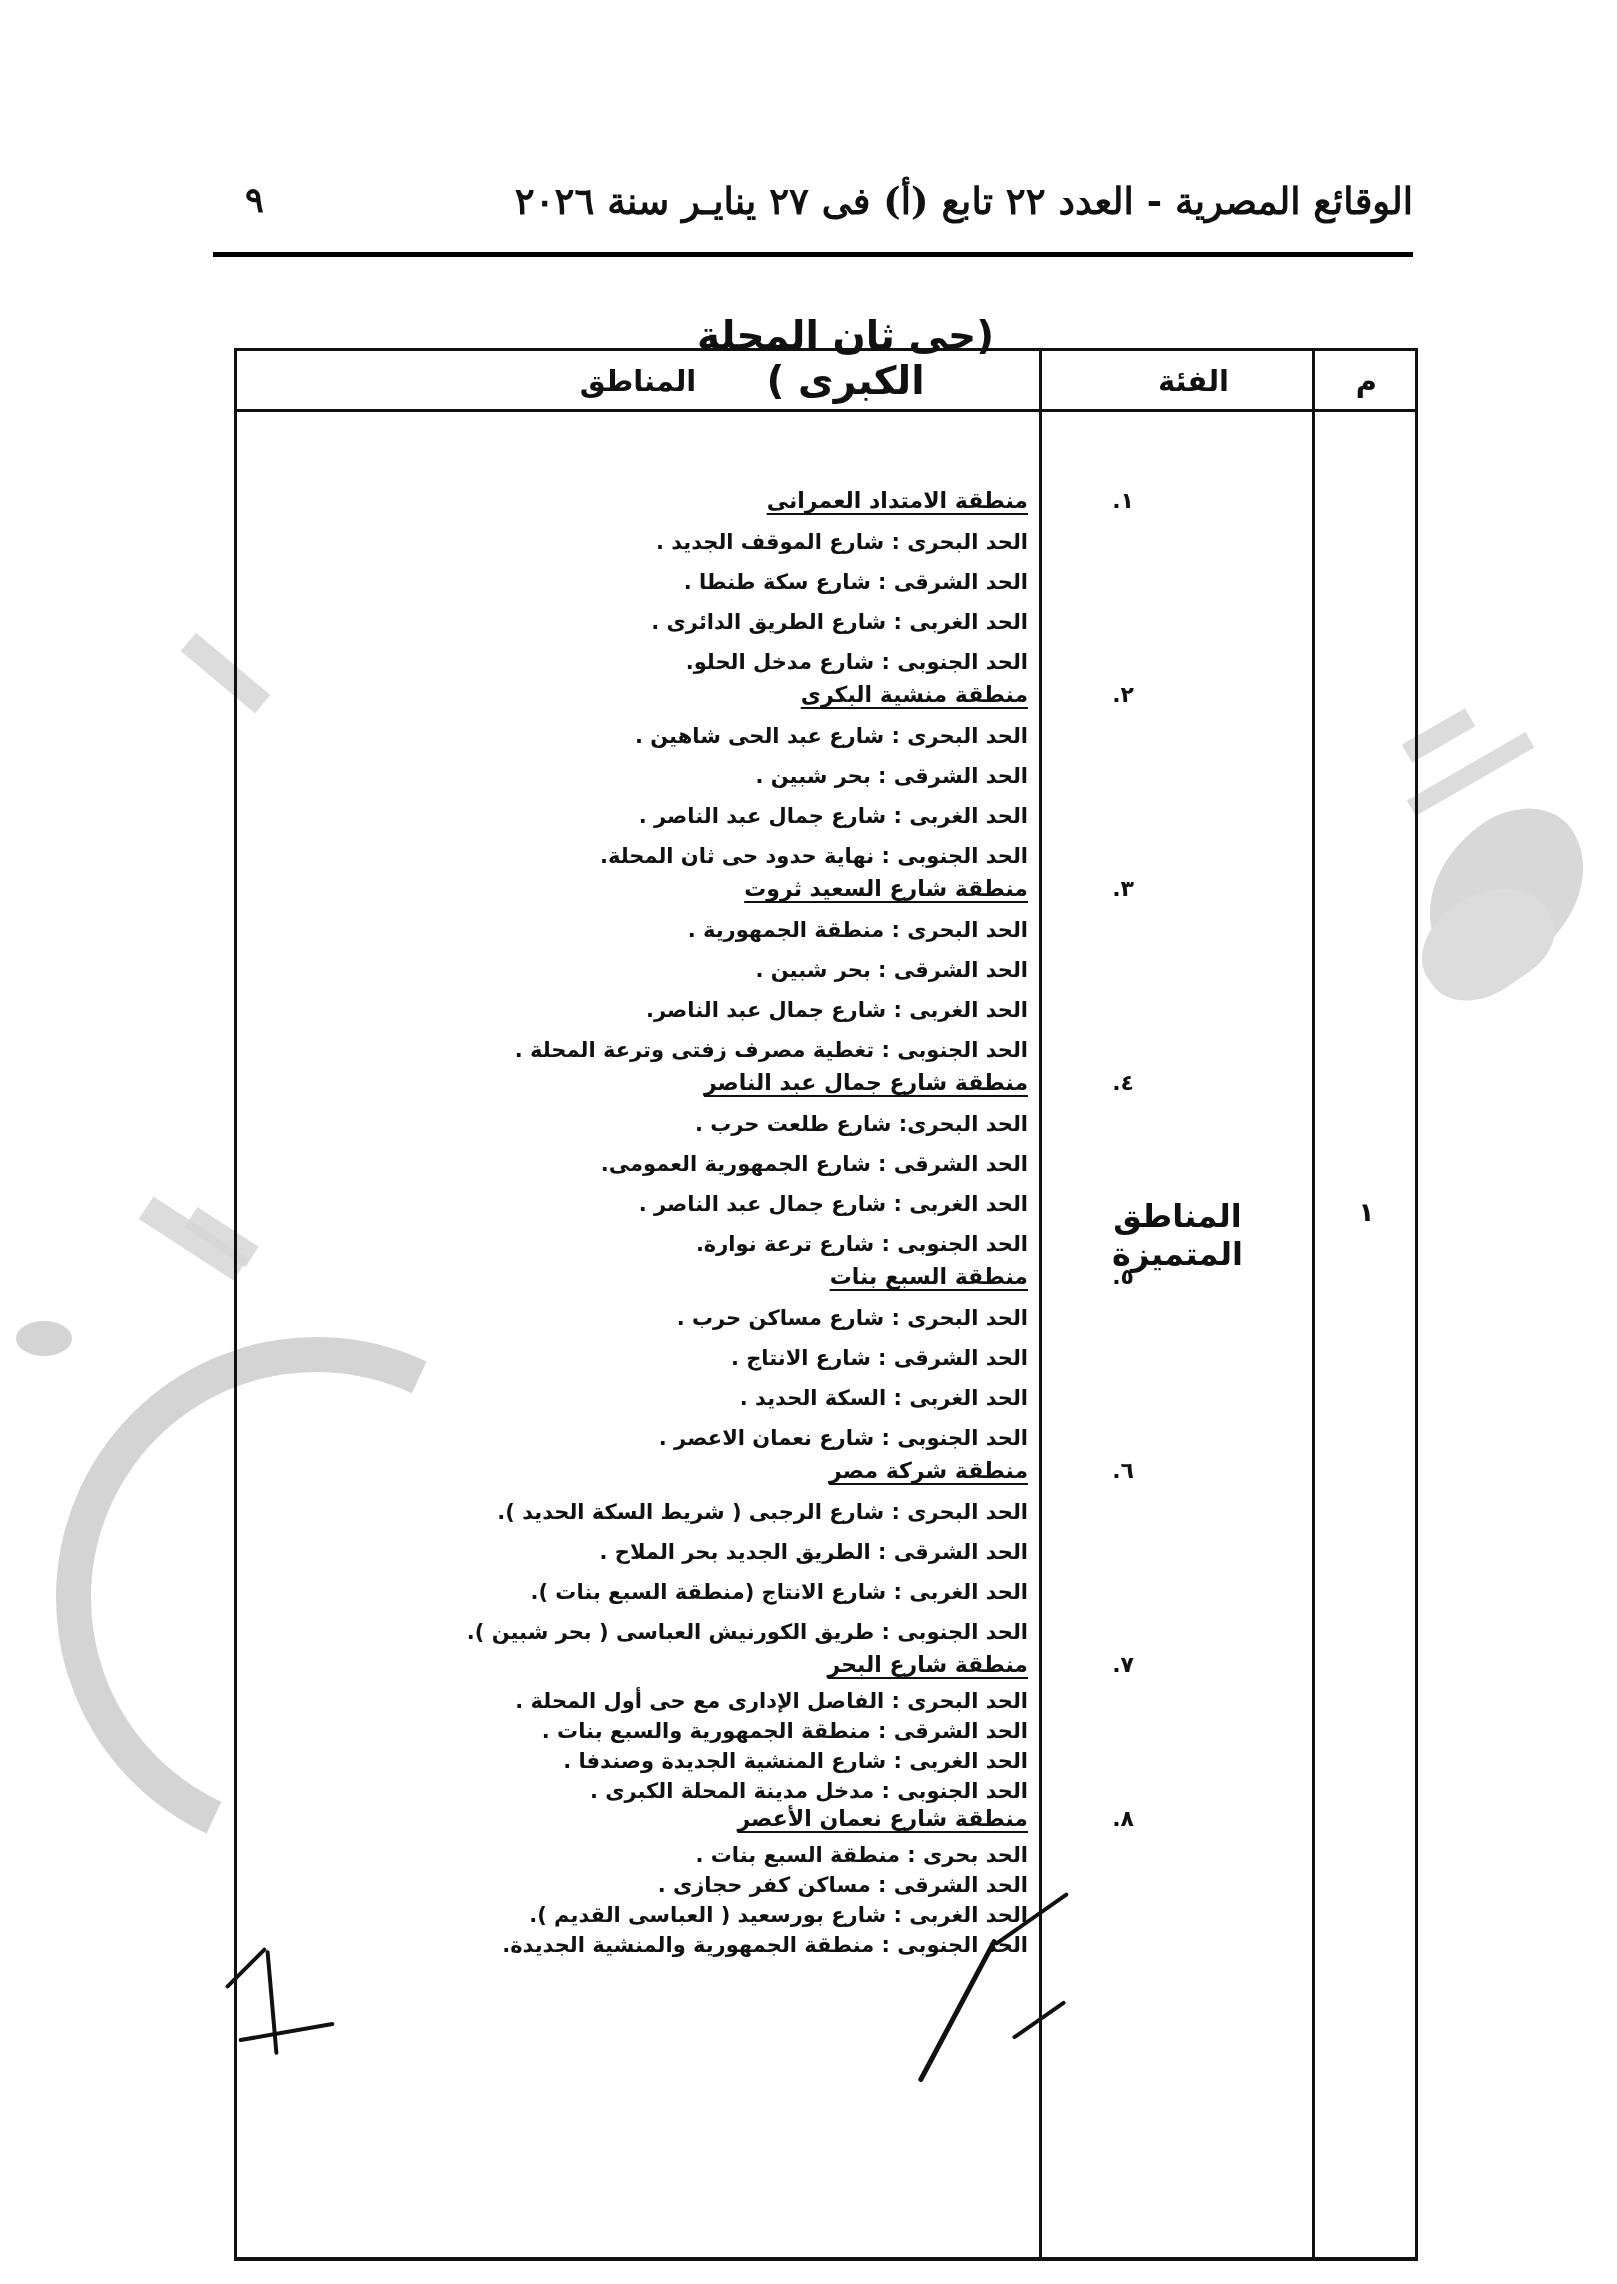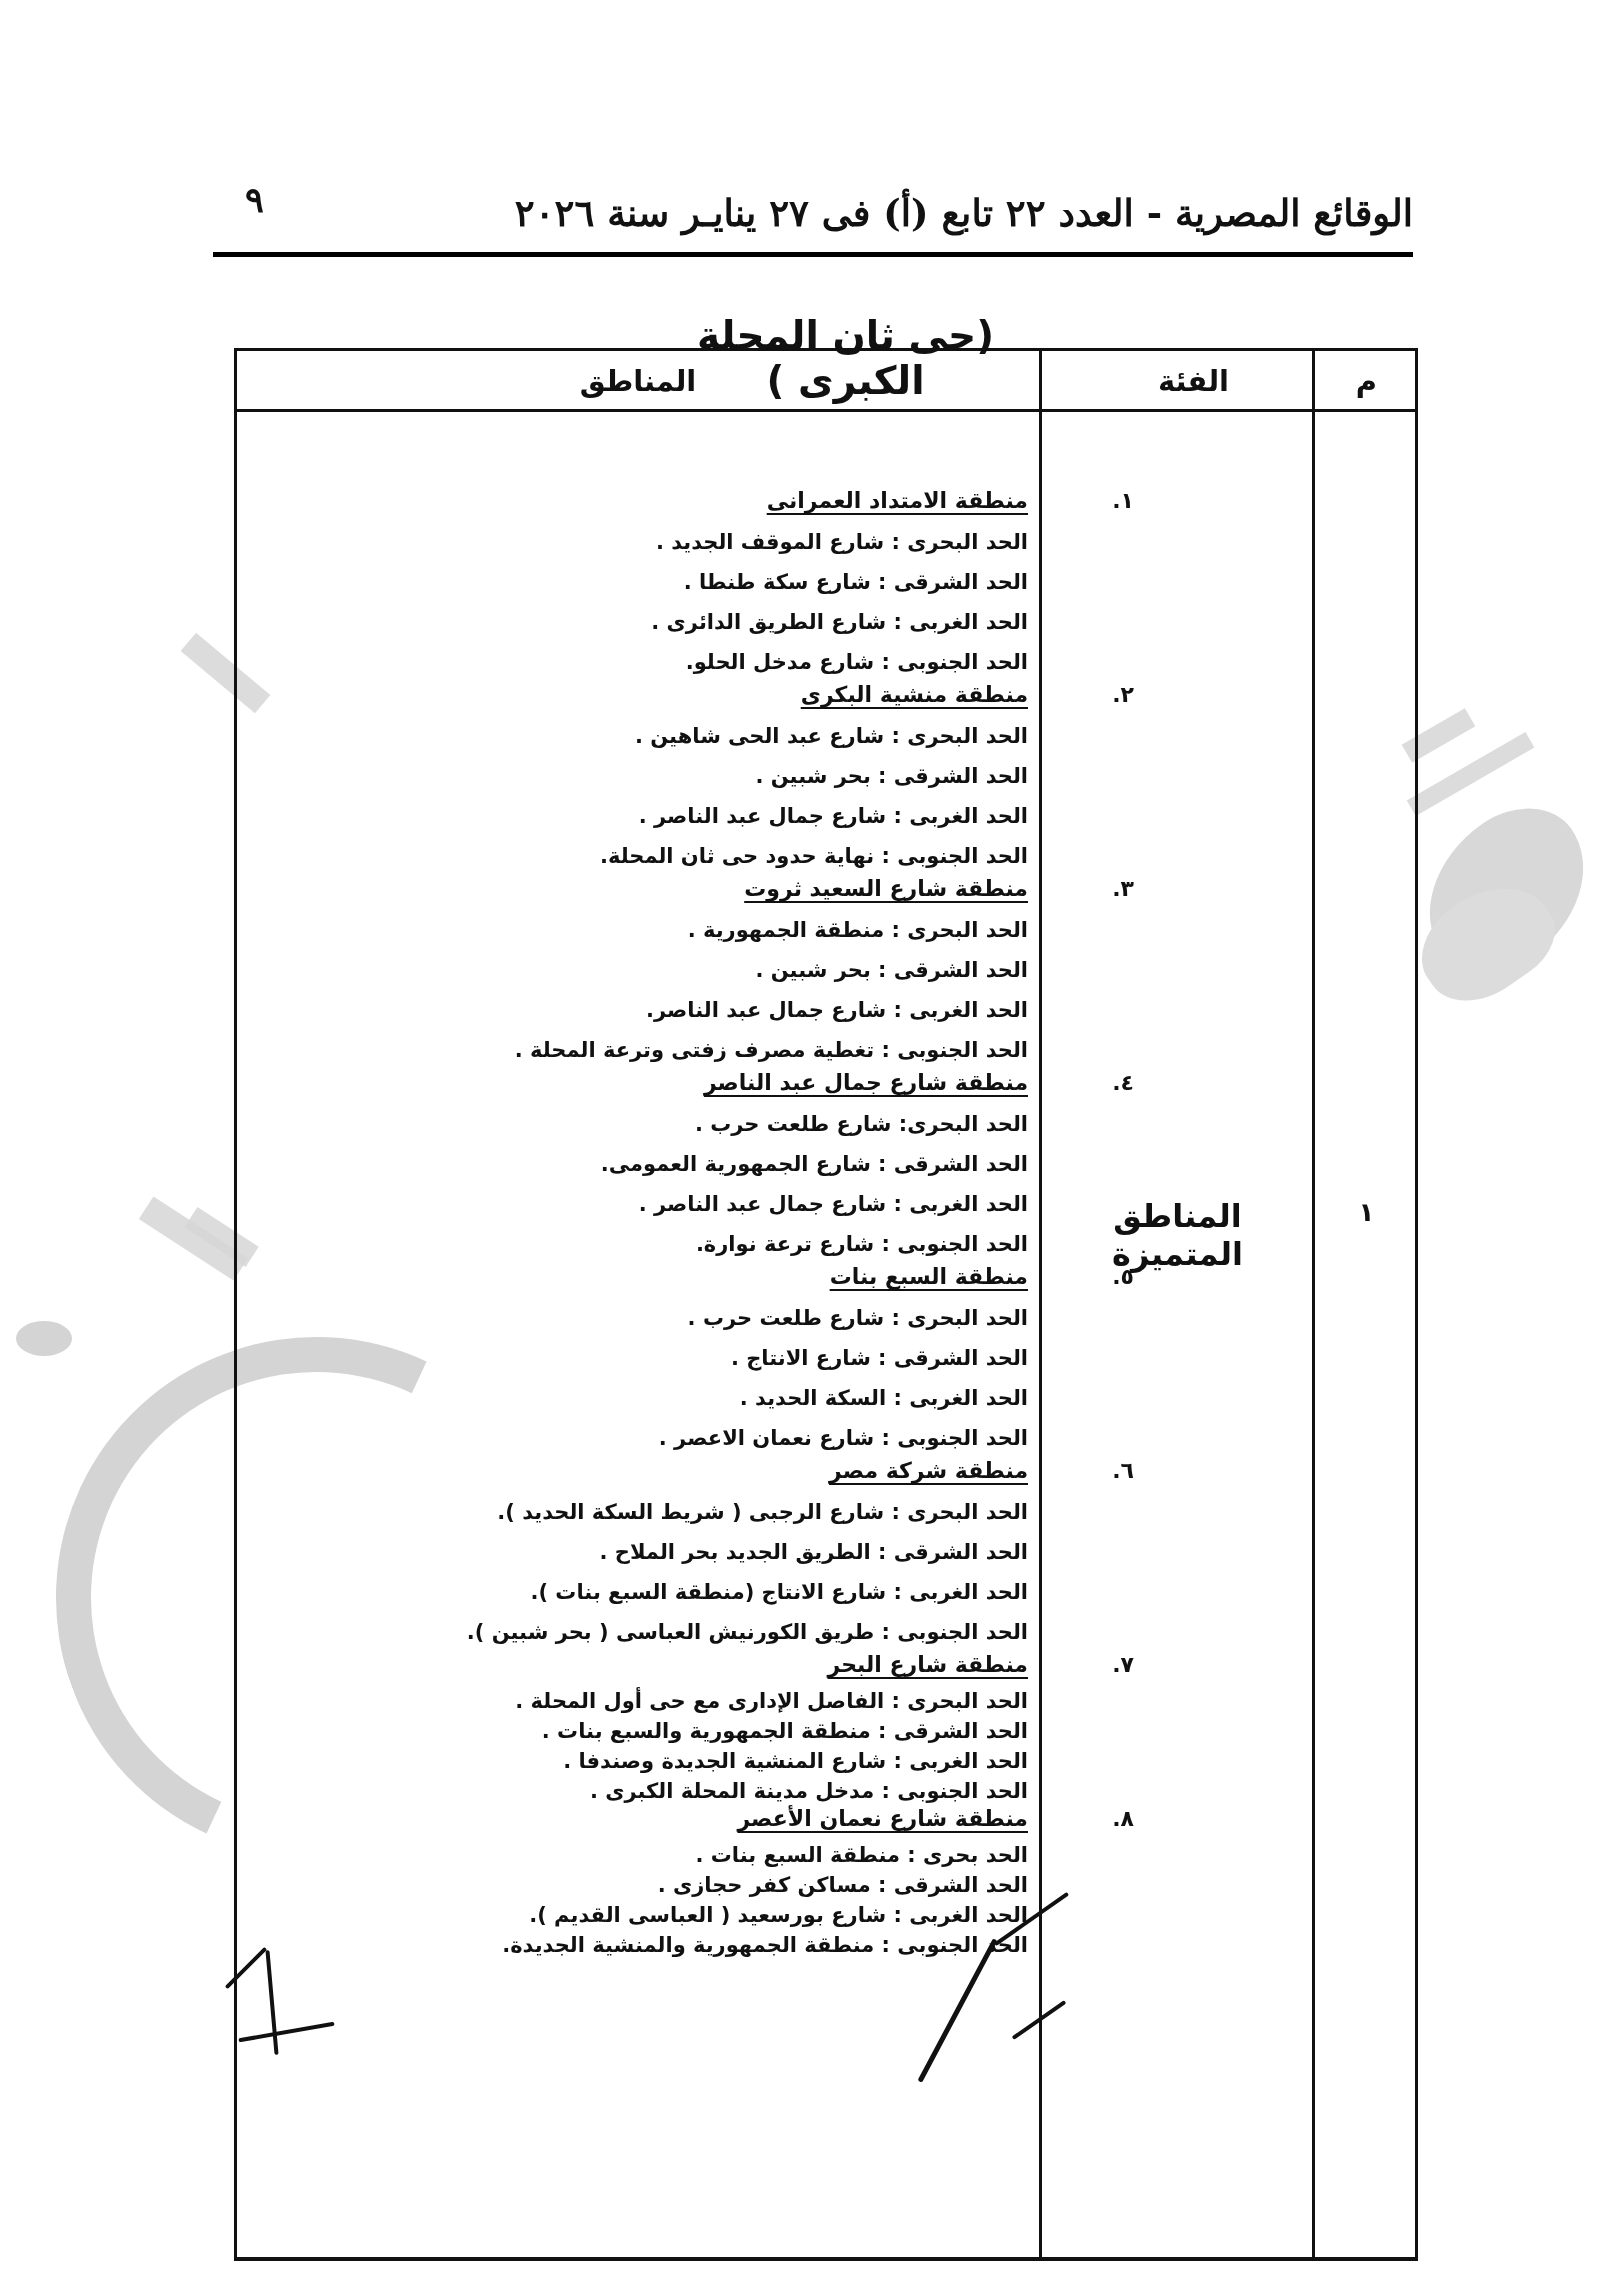--- a/index.html
+++ b/index.html
@@ -77,21 +77,20 @@
     }
     .running-title {
       position: absolute;
       right: 0;
       top: 0;
       font-family: "DejaVu Serif", "Liberation Serif", serif;
       font-size: 37px;
       font-weight: bold;
       letter-spacing: 0px;
       white-space: nowrap;
-      margin-top: 12px;
     }
     .page-number {
       position: absolute;
       left: 32px;
       top: 0;
       font-family: "DejaVu Serif", "Liberation Serif", serif;
       font-size: 35px;
       font-weight: bold;
     }
     .header-rule {
@@ -307,21 +306,21 @@
       <div class="bound">الحد الشرقى : شارع الجمهورية العمومى.</div>
       <div class="bound">الحد الغربى : شارع جمال عبد الناصر .</div>
       <div class="bound">الحد الجنوبى : شارع ترعة نوارة.</div>
     </div>
 
     <div class="zone">
       <div class="zone-head">
         <span class="zone-num">٥.</span>
         <span class="zone-title">منطقة السبع بنات</span>
       </div>
-      <div class="bound">الحد البحرى : شارع طلعت حرب .</div>
+      <div class="bound">الحد البحرى : شارع مساكن حرب .</div>
       <div class="bound">الحد الشرقى :  شارع الانتاج .</div>
       <div class="bound">الحد الغربى  : السكة الحديد .</div>
       <div class="bound">الحد الجنوبى : شارع نعمان الاعصر .</div>
     </div>
 
     <div class="zone">
       <div class="zone-head">
         <span class="zone-num">٦.</span>
         <span class="zone-title">منطقة شركة مصر</span>
       </div>

